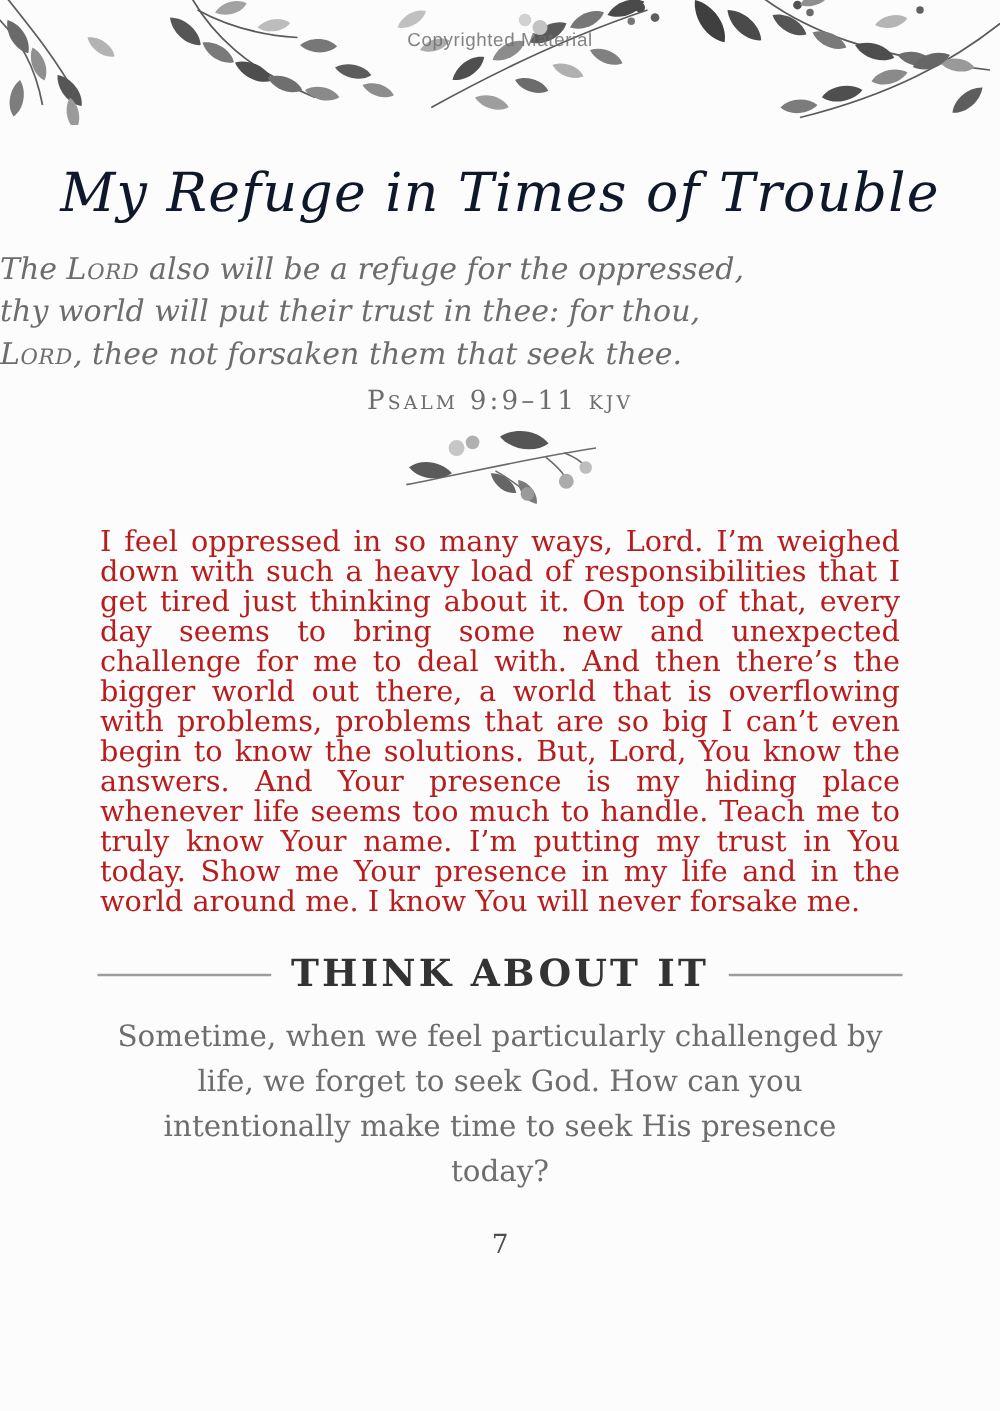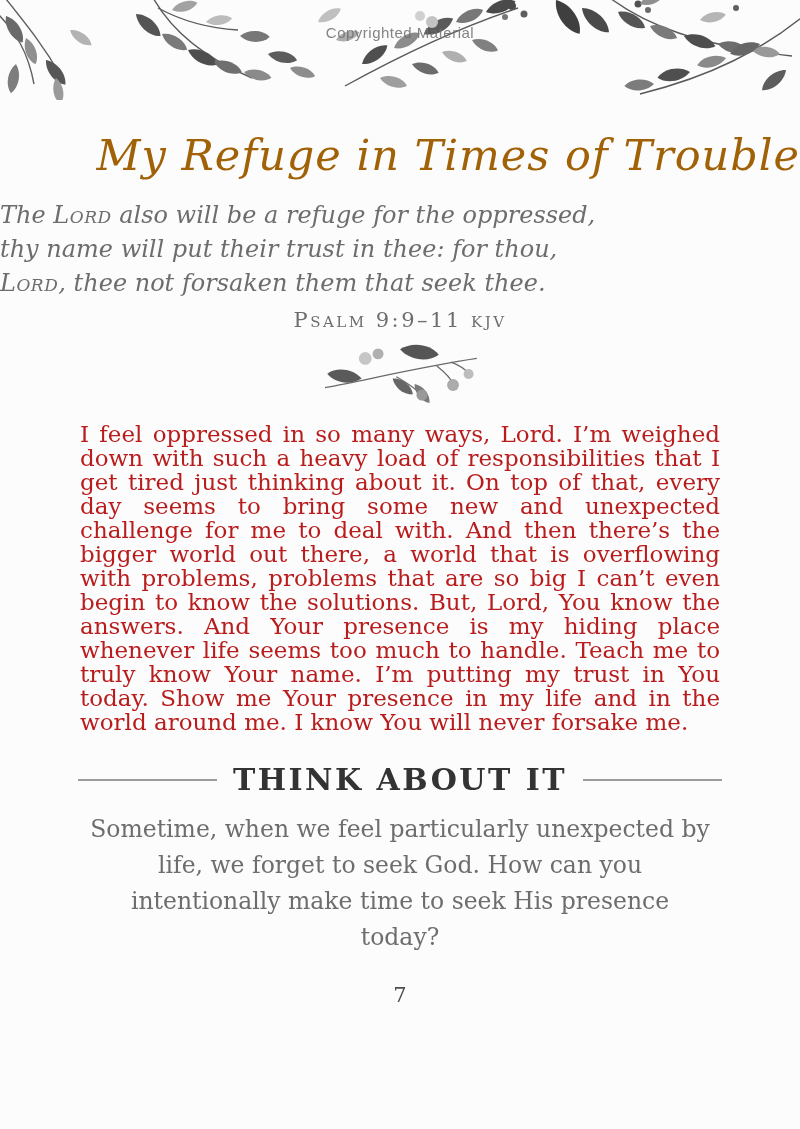--- a/index.html
+++ b/index.html
@@ -24,28 +24,28 @@
     text-align: center;
     font-family: "Liberation Sans", sans-serif;
     font-size: 15px;
     letter-spacing: 0.5px;
     color: rgba(110,110,110,0.85);
     z-index: 2;
   }
   .content { position: absolute; top: 100px; left: 0; width: 800px; }
   .title {
     margin-top: 24px;
-    text-align: right;
+    text-align: center;
     font-family: "DejaVu Serif", serif;
     font-style: italic;
     font-weight: 500;
     font-size: 43px;
     line-height: 62px;
     letter-spacing: 1px;
-    color: #a16207;
+    color: #0f172a;
   }
   .quote {
     margin-top: 12px;
     text-align: left;
     font-style: italic;
     font-size: 24px;
     line-height: 34px;
     color: #6d6d6d;
   }
   .quote .sc { font-variant: small-caps; letter-spacing: 0.5px; }
@@ -179,21 +179,21 @@
   </svg>
 
   <div class="top-copyright">Copyrighted Material</div>
 
   <div class="content">
 
     <div class="title">My Refuge in Times of Trouble</div>
 
     <div class="quote">
       <div><span>The </span><span class="sc">Lord</span><span> also will be a refuge for the oppressed,</span></div>
-      <div><span></span><span class="sc"></span><span>thy name will put their trust in thee: for thou,</span></div>
+      <div><span></span><span class="sc"></span><span>thy world will put their trust in thee: for thou,</span></div>
       <div><span></span><span class="sc">Lord</span><span>, thee not forsaken them that seek thee.</span></div>
     </div>
 
     <div class="reference">Psalm 9:9–11 kjv</div>
 
     <svg class="sprig" width="200" height="64" viewBox="0 0 200 70" aria-hidden="true">
       <g stroke="#6a6a6a" stroke-width="1.4" fill="none">
         <path d="M18,50 C 70,40 130,26 184,18"></path>
         <path d="M96,38 C 110,46 118,52 124,58"></path>
         <path d="M140,26 C 150,34 156,40 158,46"></path>
@@ -211,18 +211,18 @@
     </svg>
 
     <p class="devotion">I feel oppressed in so many ways, Lord. I’m weighed down with such a heavy load of responsibilities that I get tired just thinking about it. On top of that, every day seems to bring some new and unexpected challenge for me to deal with. And then there’s the bigger world out there, a world that is overflowing with problems, problems that are so big I can’t even begin to know the solutions. But, Lord, You know the answers. And Your presence is my hiding place whenever life seems too much to handle. Teach me to truly know Your name. I’m putting my trust in You today. Show me Your presence in my life and in the world around me. I know You will never forsake me.</p>
 
     <div class="think-row">
       <div class="think-rule"></div>
       <div class="think-heading">THINK ABOUT IT</div>
       <div class="think-rule"></div>
     </div>
 
-    <div class="reflection">Sometime, when we feel particularly unexpected by life, we forget to seek God. How can you intentionally make time to seek His presence today?</div>
+    <div class="reflection">Sometime, when we feel particularly challenged by life, we forget to seek God. How can you intentionally make time to seek His presence today?</div>
 
     <div class="page-number">7</div>
 
   </div>
 </div>
 
 </body></html>

